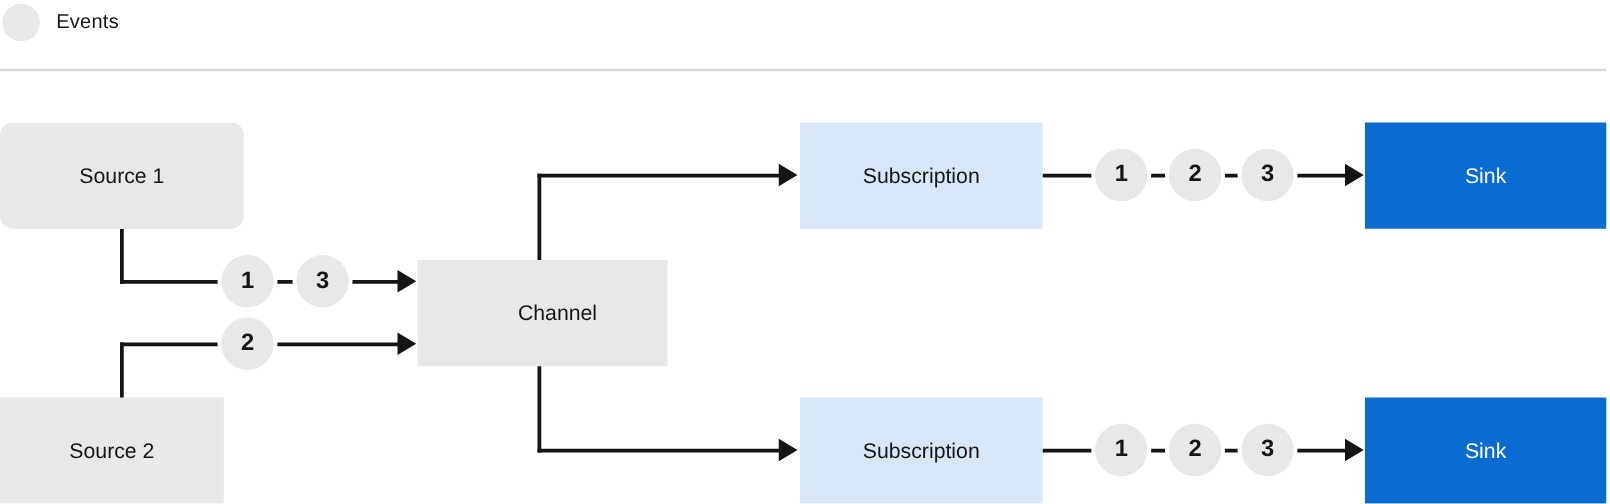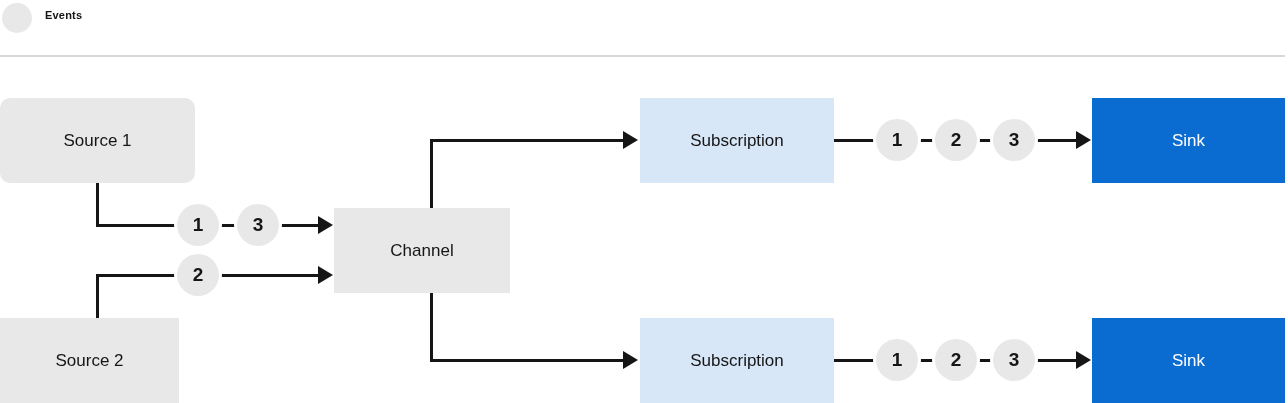--- a/index.html
+++ b/index.html
@@ -21,34 +21,34 @@
     font-family:"Liberation Sans", sans-serif;
     overflow:hidden;
   }
   
   .legend-circle{
     position:absolute;left:2px;top:3px;width:30px;height:30px;
     border-radius:50%;background:var(--event-circle-fill);
   }
   .legend-label{
     position:absolute;left:45px;top:9px;
-    font-size:11px;font-weight:700;color:var(--text);letter-spacing:.2px;
+    font-size:16px;font-weight:400;color:var(--text);letter-spacing:.2px;
   }
   .divider{position:absolute;left:0;top:55px;width:1285px;height:2px;background:var(--divider);}
 
   
   .node{
     position:absolute;height:85px;
     display:flex;align-items:center;justify-content:center;
     font-size:17px;font-weight:500;color:var(--text);
     background:var(--source-fill);
   }
   .n-source1{left:0;top:98px;width:195px;border-radius:10px;}
   .n-source2{left:0;top:318px;width:179px;}
-  .n-channel{left:334px;top:208px;width:176px;}
+  .n-channel{left:334px;top:208px;width:176px;padding-left:24px;}
   .n-sub-top{left:640px;top:98px;width:194px;background:var(--subscription-fill);}
   .n-sub-bot{left:640px;top:318px;width:194px;background:var(--subscription-fill);}
   .n-sink-top{left:1092px;top:98px;width:193px;background:var(--sink-fill);color:var(--sink-text);}
   .n-sink-bot{left:1092px;top:318px;width:193px;background:var(--sink-fill);color:var(--sink-text);}
 
   
   .line{position:absolute;background:var(--line);}
   .h{height:3px;}
   .v{width:3px;}
   .l-v1{left:96px;top:183px;height:44px;}

